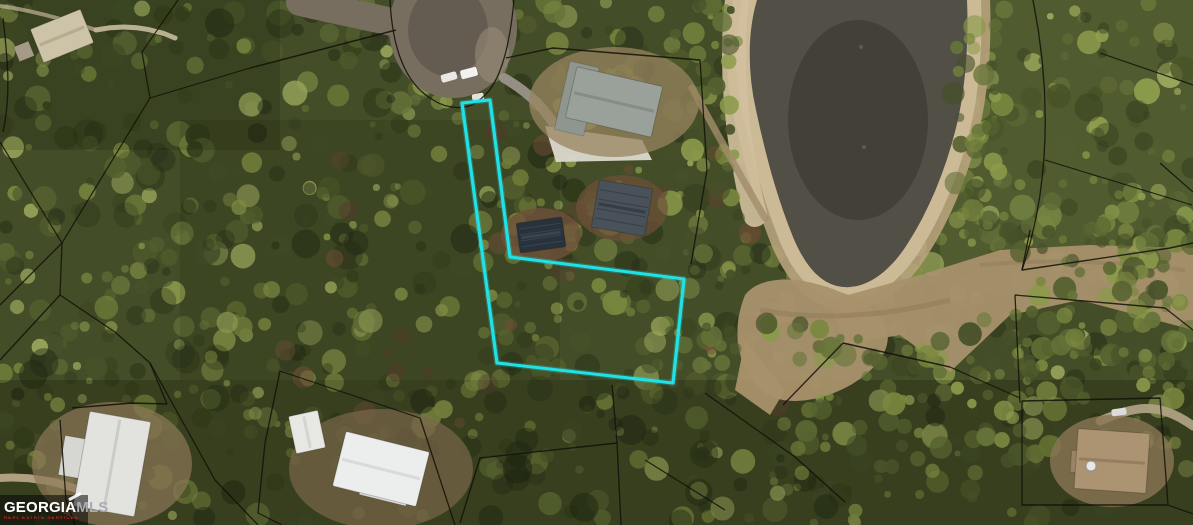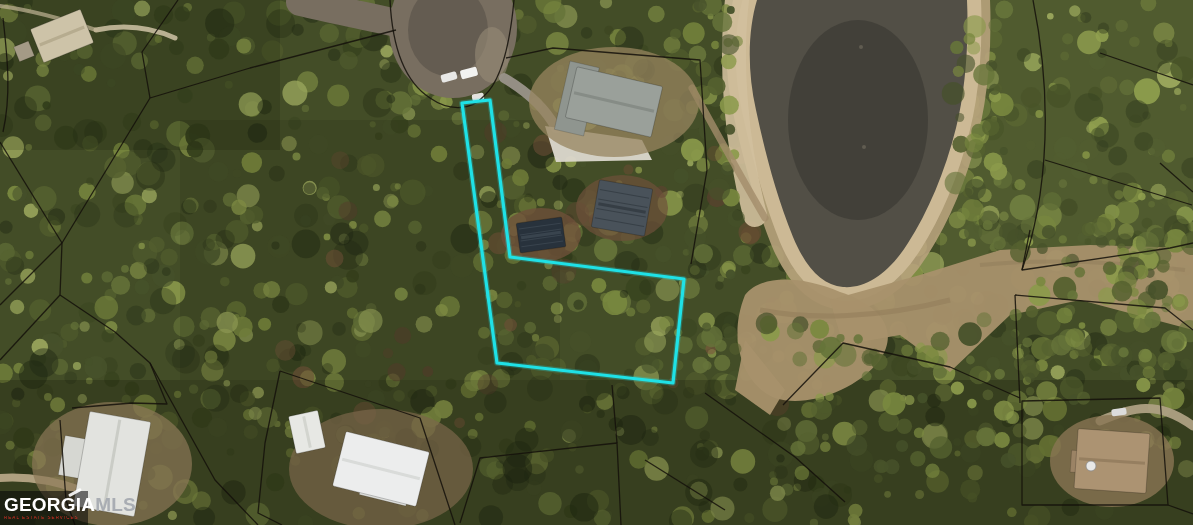--- a/index.html
+++ b/index.html
@@ -4,21 +4,21 @@
 <title>Aerial Parcel Map</title>
 <style>
   html,body{margin:0;padding:0;background:#222;font-family:"Liberation Sans",sans-serif;}
   .stage{position:relative;width:1193px;height:525px;overflow:hidden;background:#434d27;}
   .stage svg{position:absolute;left:0;top:0;display:block;}
   .watermark{
     position:absolute;left:0;bottom:0;width:80px;
     padding:4px 4px 5px 4px;background:rgba(5,5,5,0.55);
     line-height:1;z-index:10;
   }
-  .brand{font-weight:700;font-size:19px;color:#fff;letter-spacing:.2px;white-space:nowrap;position:relative;}
+  .brand{font-weight:700;font-size:15px;color:#fff;letter-spacing:.2px;white-space:nowrap;position:relative;}
   .brand .mls{color:#a9adb3;}
   .brand .swoosh{
     position:absolute;right:2px;top:-4px;width:14px;height:3px;background:#fff;
     transform:rotate(-28deg);opacity:.9;border-radius:1px;
   }
   .tagline{font-size:4.5px;color:#d93025;letter-spacing:1.05px;margin-top:2px;white-space:nowrap;overflow:hidden;}
 </style>
 </head>
 <body>
 

